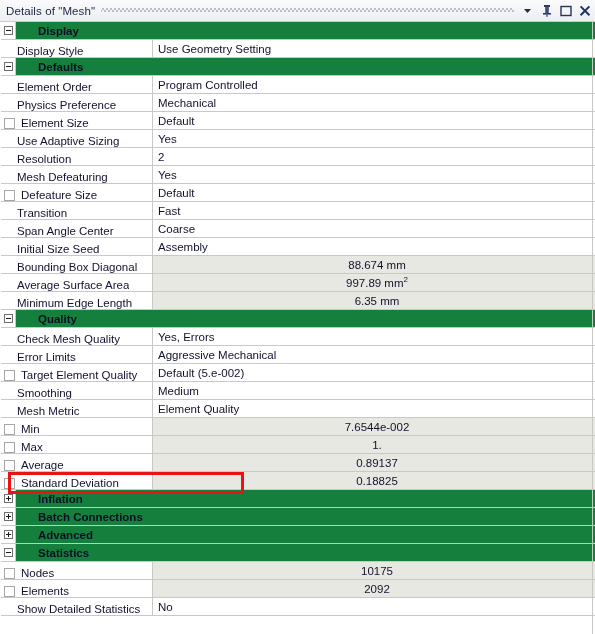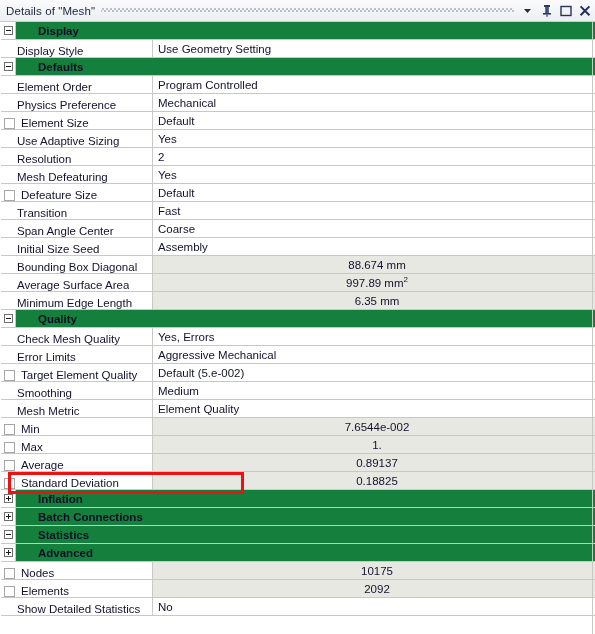--- a/index.html
+++ b/index.html
@@ -485,29 +485,29 @@
         <div class="group-label">Inflation</div>
       </div>
       <div class="row group">
         <div class="twisty-cell">
           <div class="twisty plus"></div>
         </div>
         <div class="group-label">Batch Connections</div>
       </div>
       <div class="row group">
         <div class="twisty-cell">
+          <div class="twisty plus"></div>
+        </div>
+        <div class="group-label">Advanced</div>
+      </div>
+      <div class="row group">
+        <div class="twisty-cell">
           <div class="twisty"></div>
         </div>
         <div class="group-label">Statistics</div>
-      </div>
-      <div class="row group">
-        <div class="twisty-cell">
-          <div class="twisty plus"></div>
-        </div>
-        <div class="group-label">Advanced</div>
       </div>
       <div class="row readonly">
         <div class="cell-name">
           <div class="chk"></div>
           <span class="name-text">Nodes</span>
         </div>
         <div class="cell-value">
           <span class="value-text">10175</span>
         </div>
       </div>

